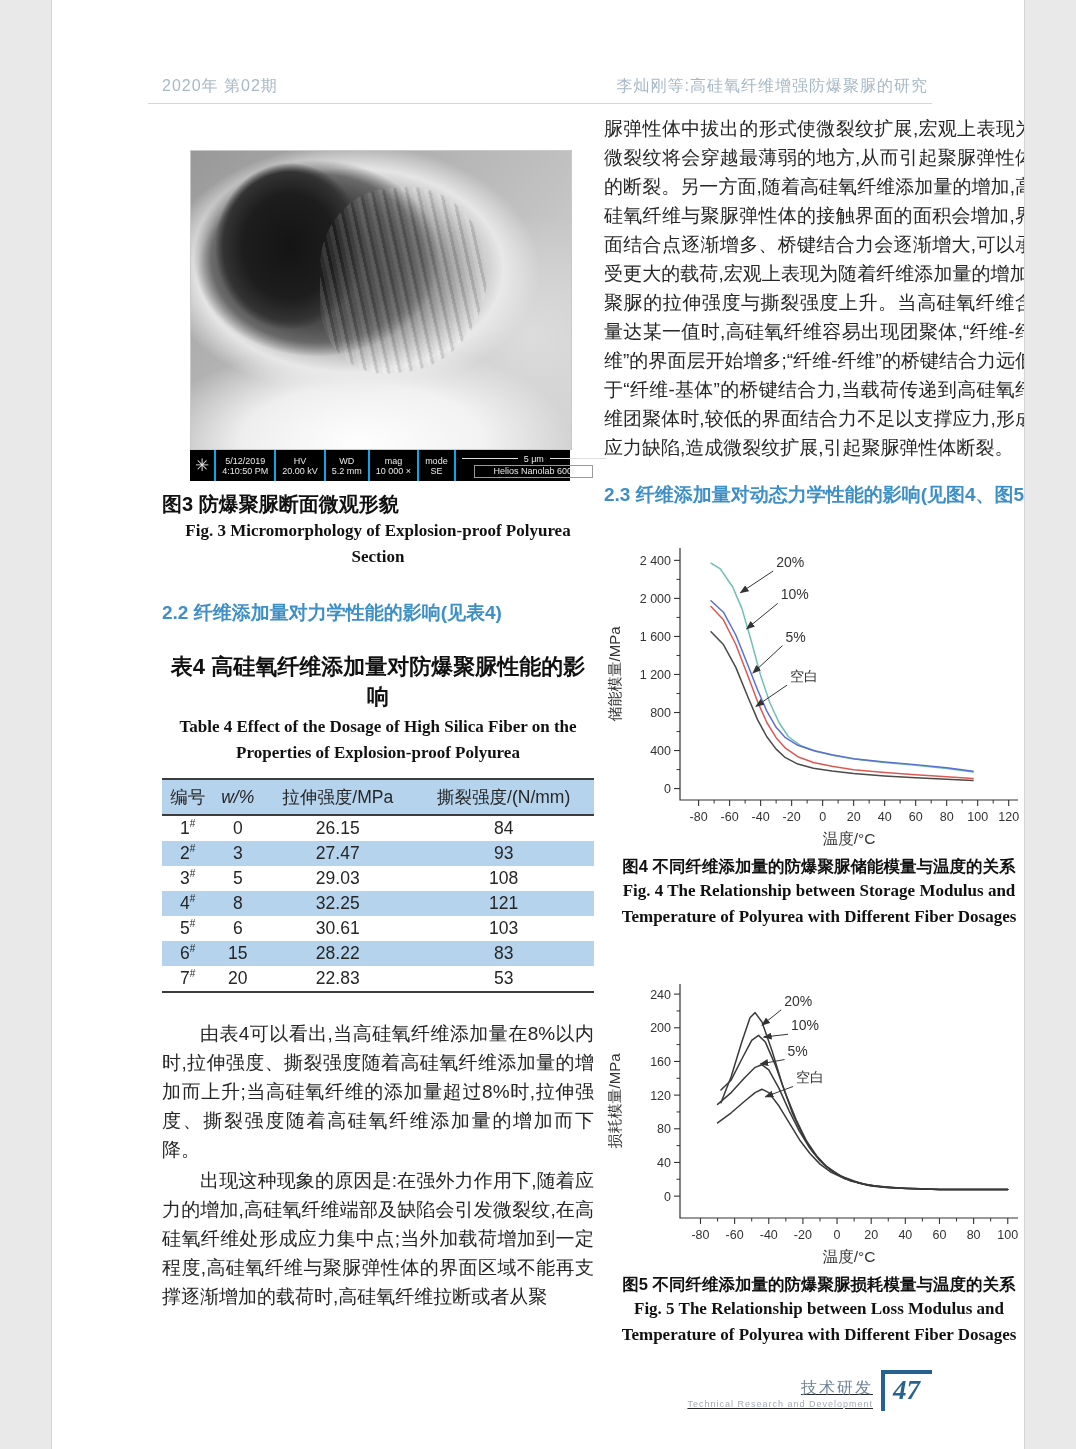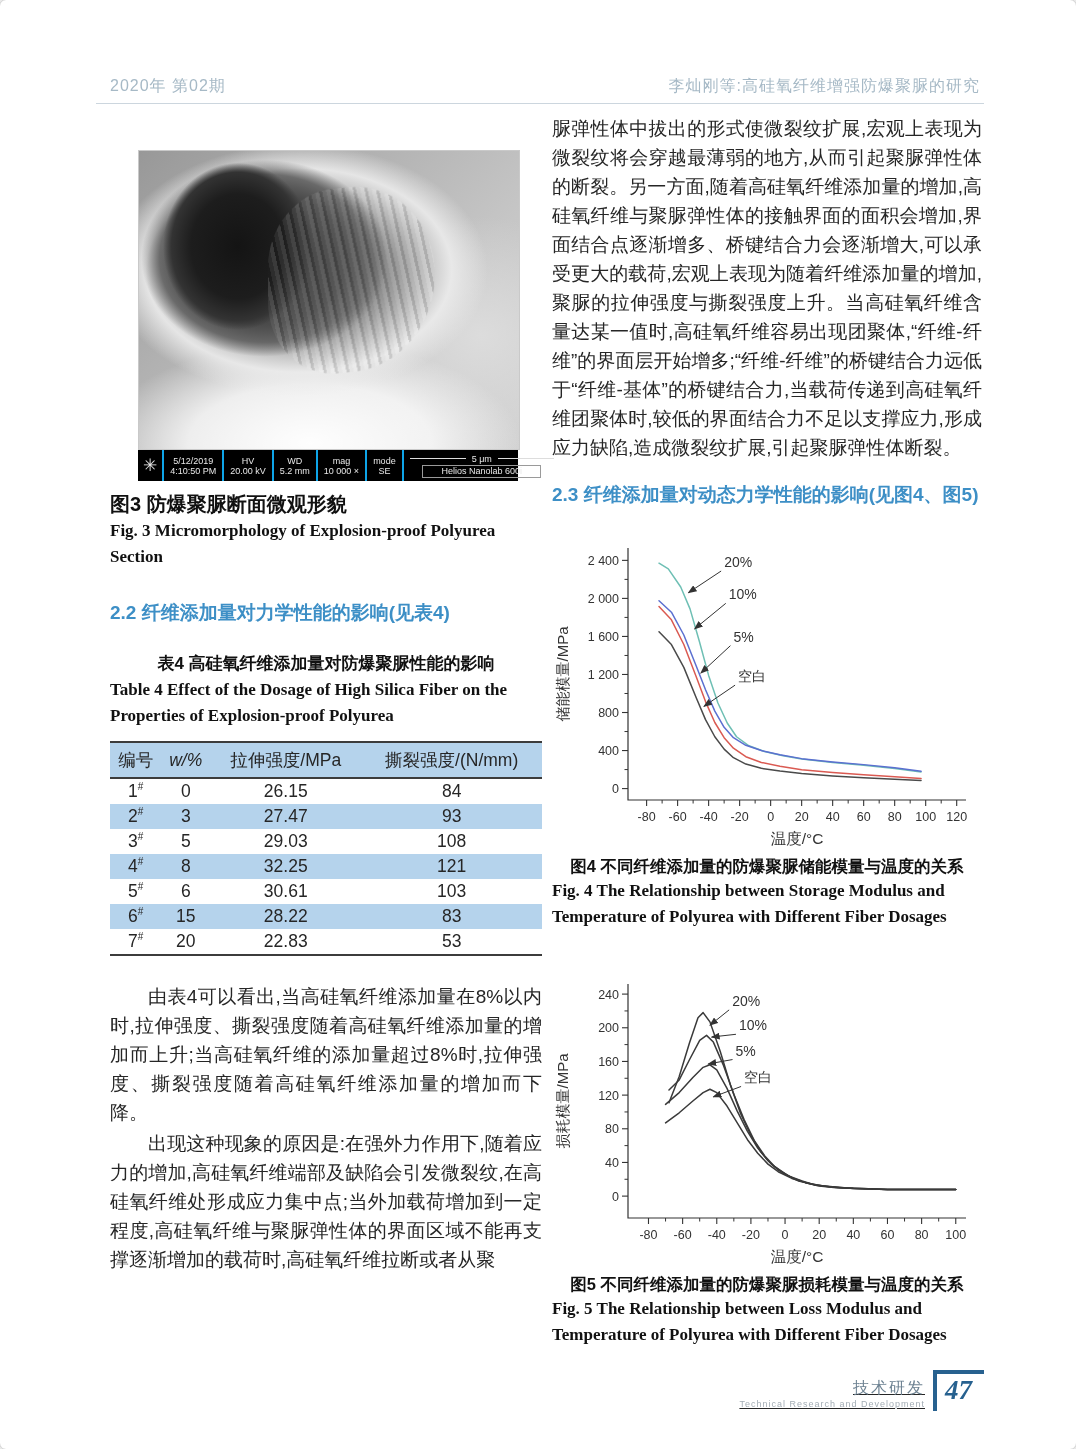--- a/index.html
+++ b/index.html
@@ -1,17 +1,17 @@
 <!DOCTYPE html>
 <html><head>
 <meta charset="utf-8">
 <style>
   html,body{margin:0;padding:0;background:#e9e9e9;}
-  .page{position:relative;width:1076px;height:1449px;background:#fff;margin:0 auto;
-        font-family:"Liberation Sans","DejaVu Sans",sans-serif;color:#262626;outline:1px solid #d5d5d5;overflow:hidden;border-radius:6px;}
+  .page{position:relative;width:972px;height:1449px;background:#fff;margin:0 auto;
+        font-family:"Liberation Sans","DejaVu Sans",sans-serif;color:#262626;outline:1px solid #d5d5d5;overflow:hidden;}
   
   .hdr-left{position:absolute;left:110px;top:76px;font-size:16px;color:#a6b9c6;letter-spacing:1px;}
   .hdr-right{position:absolute;right:96px;top:76px;font-size:16px;color:#a6b9c6;letter-spacing:1px;}
   .hdr-rule{position:absolute;left:96px;right:92px;top:103px;height:1px;background:#ccd6de;}
   
   .col{position:absolute;top:114px;width:432px;}
   .col-left{left:110px;}
   .col-right{left:552px;width:430px;}
   .para{font-size:19px;line-height:29px;text-align:justify;margin:0 0 2px 0;}
   .indent{text-indent:2em;}
@@ -29,24 +29,24 @@
       background:repeating-linear-gradient(78deg, rgba(40,40,40,.28) 0 3px, rgba(200,200,200,.18) 3px 7px, rgba(255,255,255,.25) 7px 11px);
       filter:blur(.4px);transform:skewY(-6deg);opacity:.55;border-radius:40% 55% 50% 45%;}
   .sem-bar{display:flex;align-items:stretch;background:#000;color:#e8e8e8;height:31px;font-size:9px;line-height:10px;text-align:center;}
   .sem-cell{border-left:2px solid #0ea5e9;padding:2px 6px;display:flex;flex-direction:column;justify-content:center;white-space:nowrap;}
   .sem-logo{border-left:none;font-size:17px;line-height:17px;padding:2px 5px;display:flex;align-items:center;}
   .sem-scale{flex:1;display:flex;flex-direction:column;justify-content:center;gap:1px;}
   .scaleline{display:flex;align-items:center;justify-content:center;gap:6px;}
   .scaleline::before,.scaleline::after{content:"";width:56px;height:1px;background:#ddd;}
   .sem-instr{align-self:center;border:1px solid #9a9a9a;padding:0 18px;line-height:11px;}
   .cap-cn{font-weight:bold;font-size:20px;text-align:left;margin-top:4px;color:#111;}
-  .cap-en{font-weight:bold;font-size:17px;font-family:"Liberation Serif","DejaVu Serif",serif;color:#111;line-height:26px;}
+  .cap-en{font-weight:bold;font-size:17px;text-align:center;font-family:"Liberation Serif","DejaVu Serif",serif;color:#111;line-height:26px;}
   .sec-head{color:#3d8fc6;font-size:19px;font-weight:600;margin:30px 0 0 0;}
   
-  .tbl-cap-cn{font-weight:bold;font-size:17px;text-align:center;margin-top:26px;color:#111;}
+  .tbl-cap-cn{font-weight:bold;font-size:22px;text-align:center;margin-top:26px;color:#111;}
   .t4{width:100%;border-collapse:collapse;margin-top:12px;font-size:17.5px;
       border-top:2px solid #3c3c3c;border-bottom:2px solid #3c3c3c;}
   .t4 thead tr{background:#b5d3ec;border-bottom:2px solid #3c3c3c;}
   .t4 th{font-weight:normal;padding:5px 2px;text-align:center;}
   .t4 th:nth-child(2){font-style:italic;}
   .t4 td{text-align:center;padding:2px 2px;}
   .t4 tbody tr:nth-child(even){background:#b5d3ec;}
   .t4 sup{font-size:10px;}
   
   .chart{display:block;margin-top:26px;}

